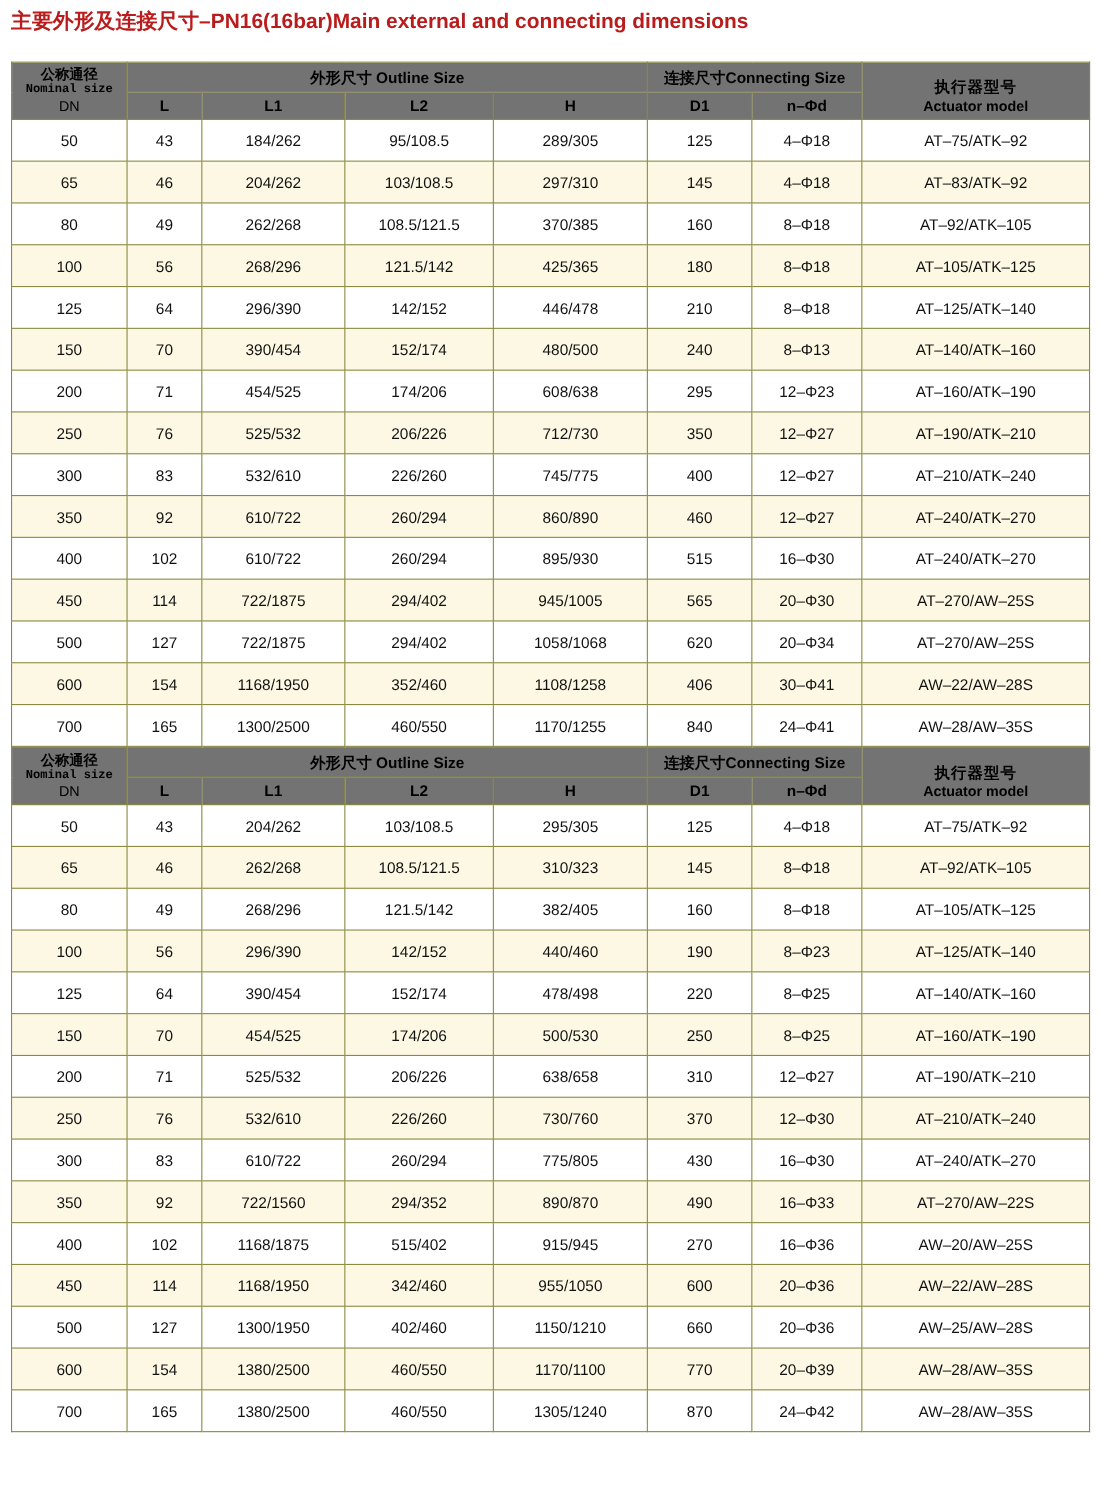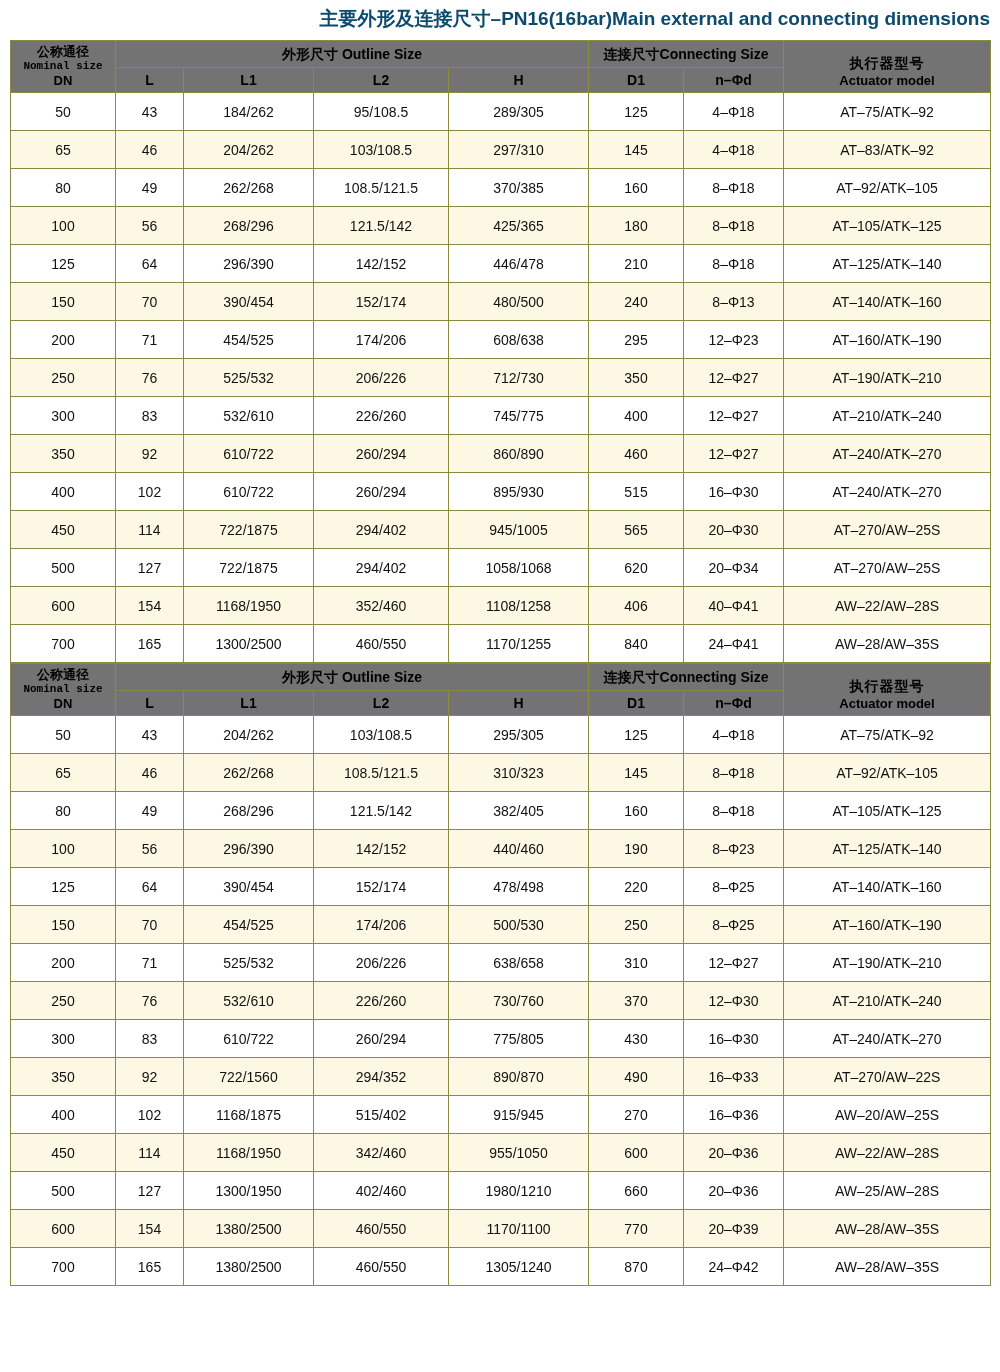--- a/index.html
+++ b/index.html
@@ -20,24 +20,23 @@
     box-sizing: border-box;
   }
   .section {
     padding: 0 10px;
     box-sizing: border-box;
   }
   .section-title {
     font-size: 19px;
     font-weight: bold;
     letter-spacing: 0px;
-    color: #0c4a6e;
-    padding: 6px 0 8px 0;
+    color: #b91c1c;
+    padding: 6px 0 24px 0;
     white-space: nowrap;
-    text-align: right;
   }
   .section + .section .section-title {
     padding-top: 16px;
   }
   table.dim-table {
     border-collapse: collapse;
     width: 980px;
     table-layout: fixed;
     font-size: 13px;
   }
@@ -72,21 +71,21 @@
     display: block;
   }
   .hdr-dn .en {
     font-size: 11px;
     font-weight: bold;
     display: block;
     font-family: Liberation Mono, monospace;
   }
   .hdr-dn .dn {
     font-size: 13px;
-    font-weight: bold;
+    font-weight: normal;
     display: block;
   }
   .hdr-act {
     font-size: 14px;
     line-height: 1.25;
     padding: 3px 0;
   }
   .hdr-act .cn {
     display: block;
     font-size: 14px;
@@ -288,21 +287,21 @@
             <td>20–Φ34</td>
             <td>AT–270/AW–25S</td>
           </tr>
           <tr class="alt">
             <td>600</td>
             <td>154</td>
             <td>1168/1950</td>
             <td>352/460</td>
             <td>1108/1258</td>
             <td>406</td>
-            <td>40–Φ41</td>
+            <td>30–Φ41</td>
             <td>AW–22/AW–28S</td>
           </tr>
           <tr>
             <td>700</td>
             <td>165</td>
             <td>1300/2500</td>
             <td>460/550</td>
             <td>1170/1255</td>
             <td>840</td>
             <td>24–Φ41</td>
@@ -466,21 +465,21 @@
             <td>955/1050</td>
             <td>600</td>
             <td>20–Φ36</td>
             <td>AW–22/AW–28S</td>
           </tr>
           <tr>
             <td>500</td>
             <td>127</td>
             <td>1300/1950</td>
             <td>402/460</td>
-            <td>1980/1210</td>
+            <td>1150/1210</td>
             <td>660</td>
             <td>20–Φ36</td>
             <td>AW–25/AW–28S</td>
           </tr>
           <tr class="alt">
             <td>600</td>
             <td>154</td>
             <td>1380/2500</td>
             <td>460/550</td>
             <td>1170/1100</td>

